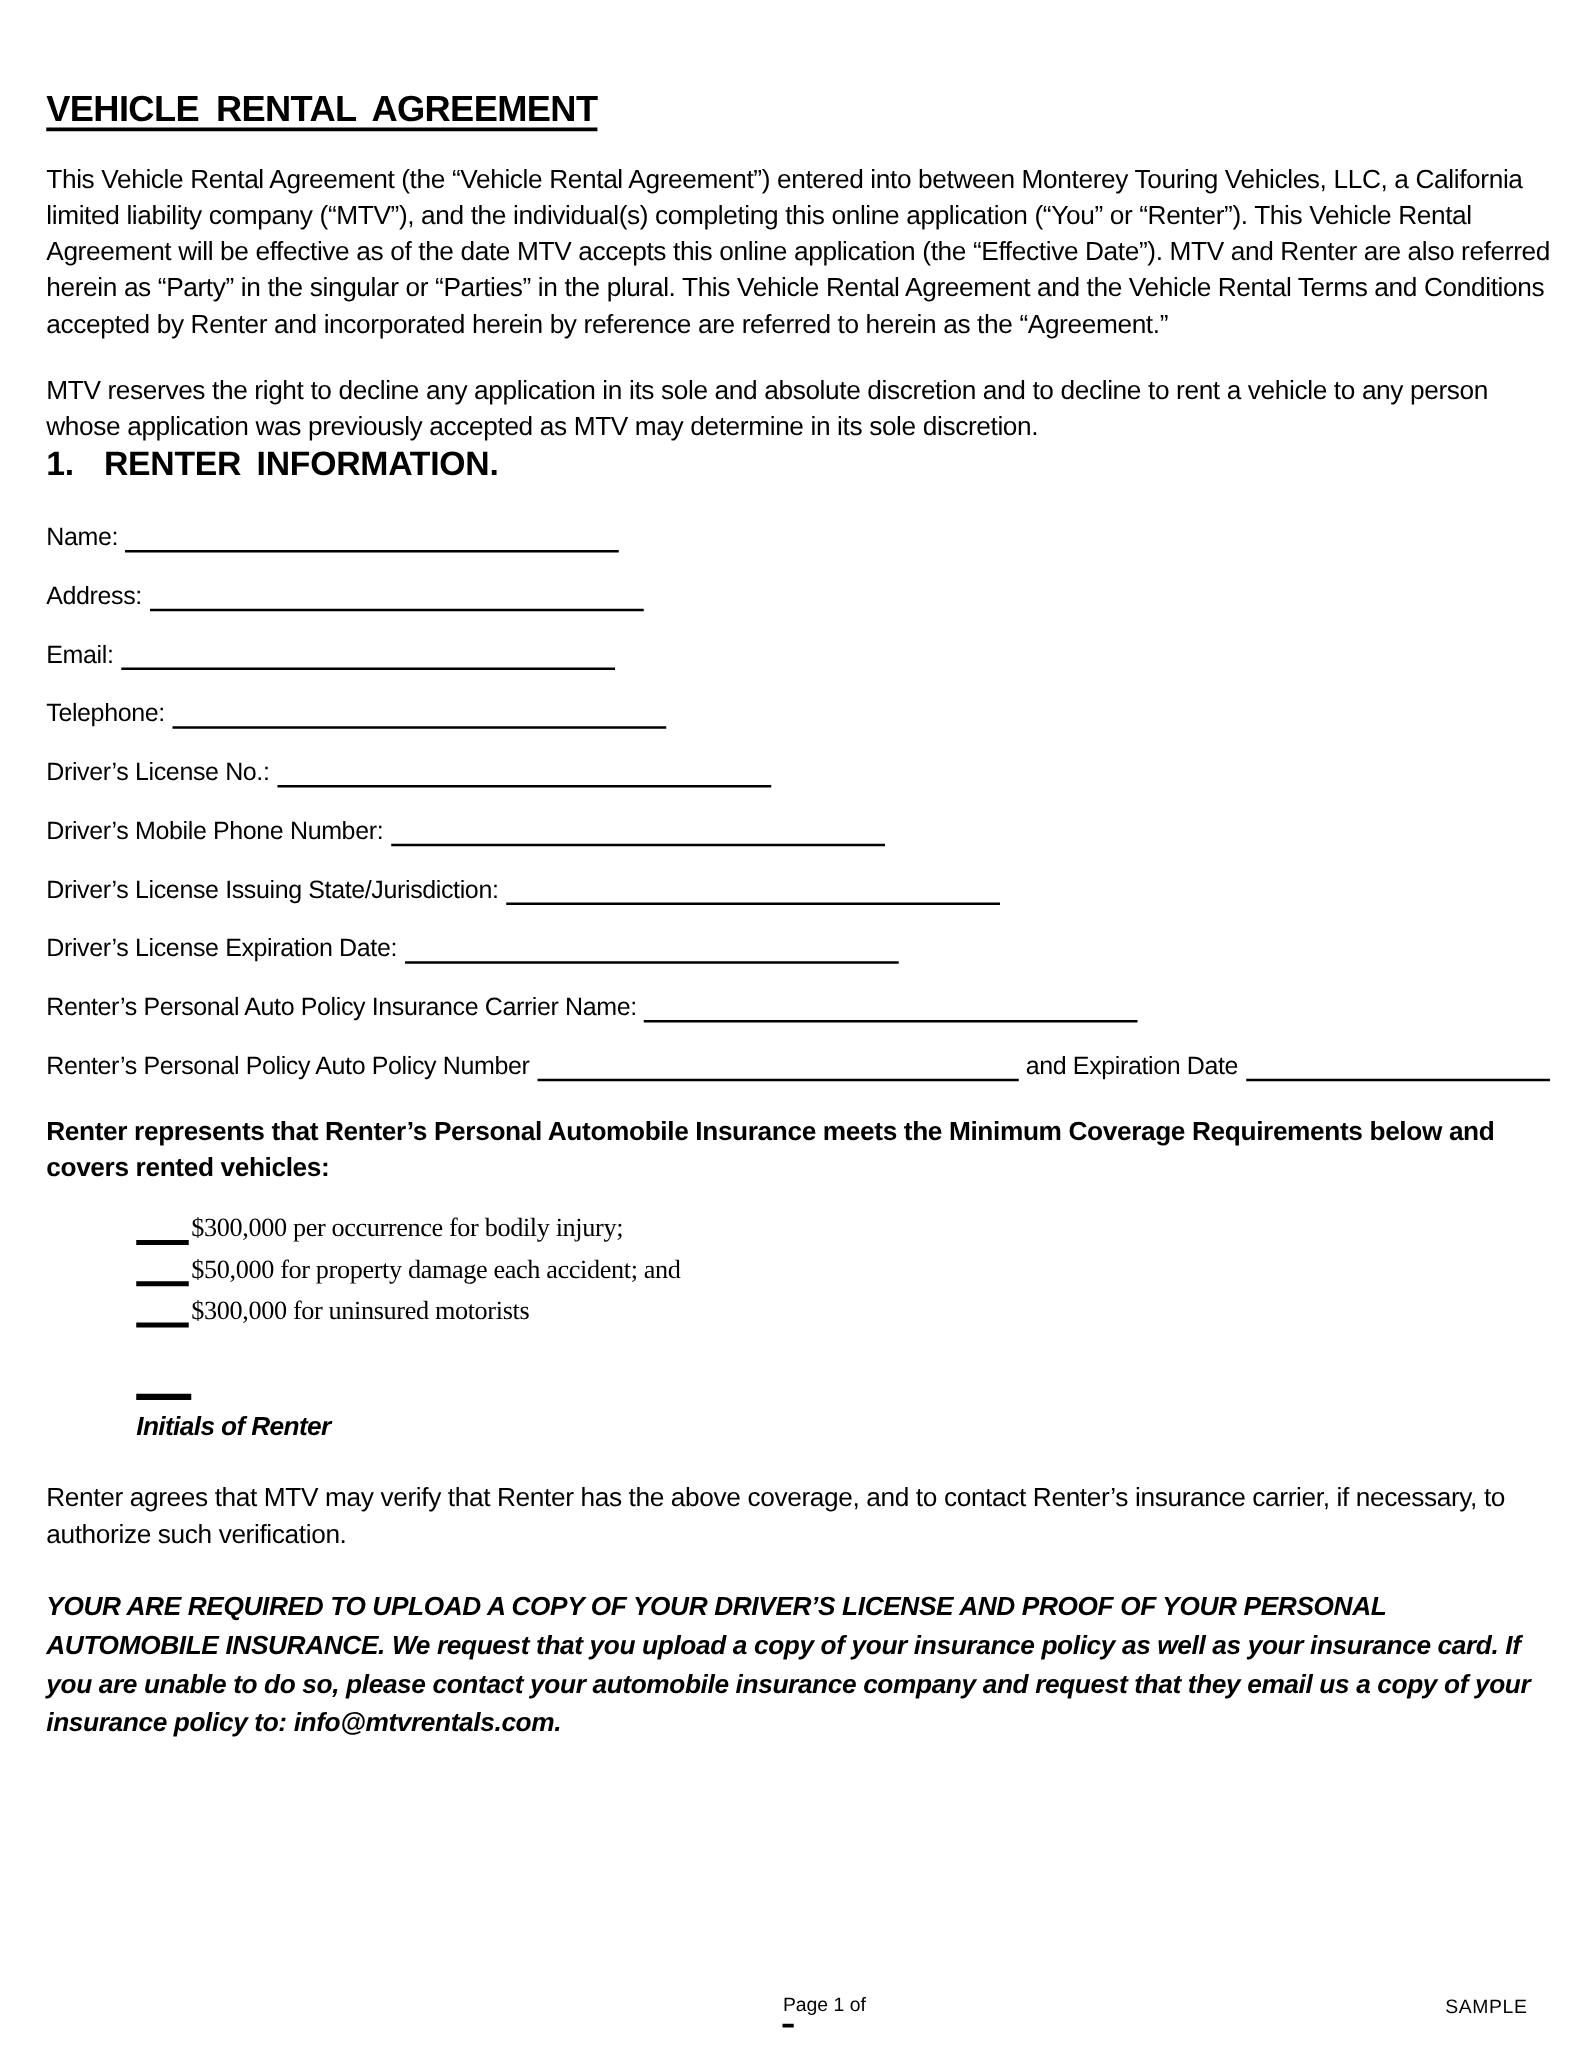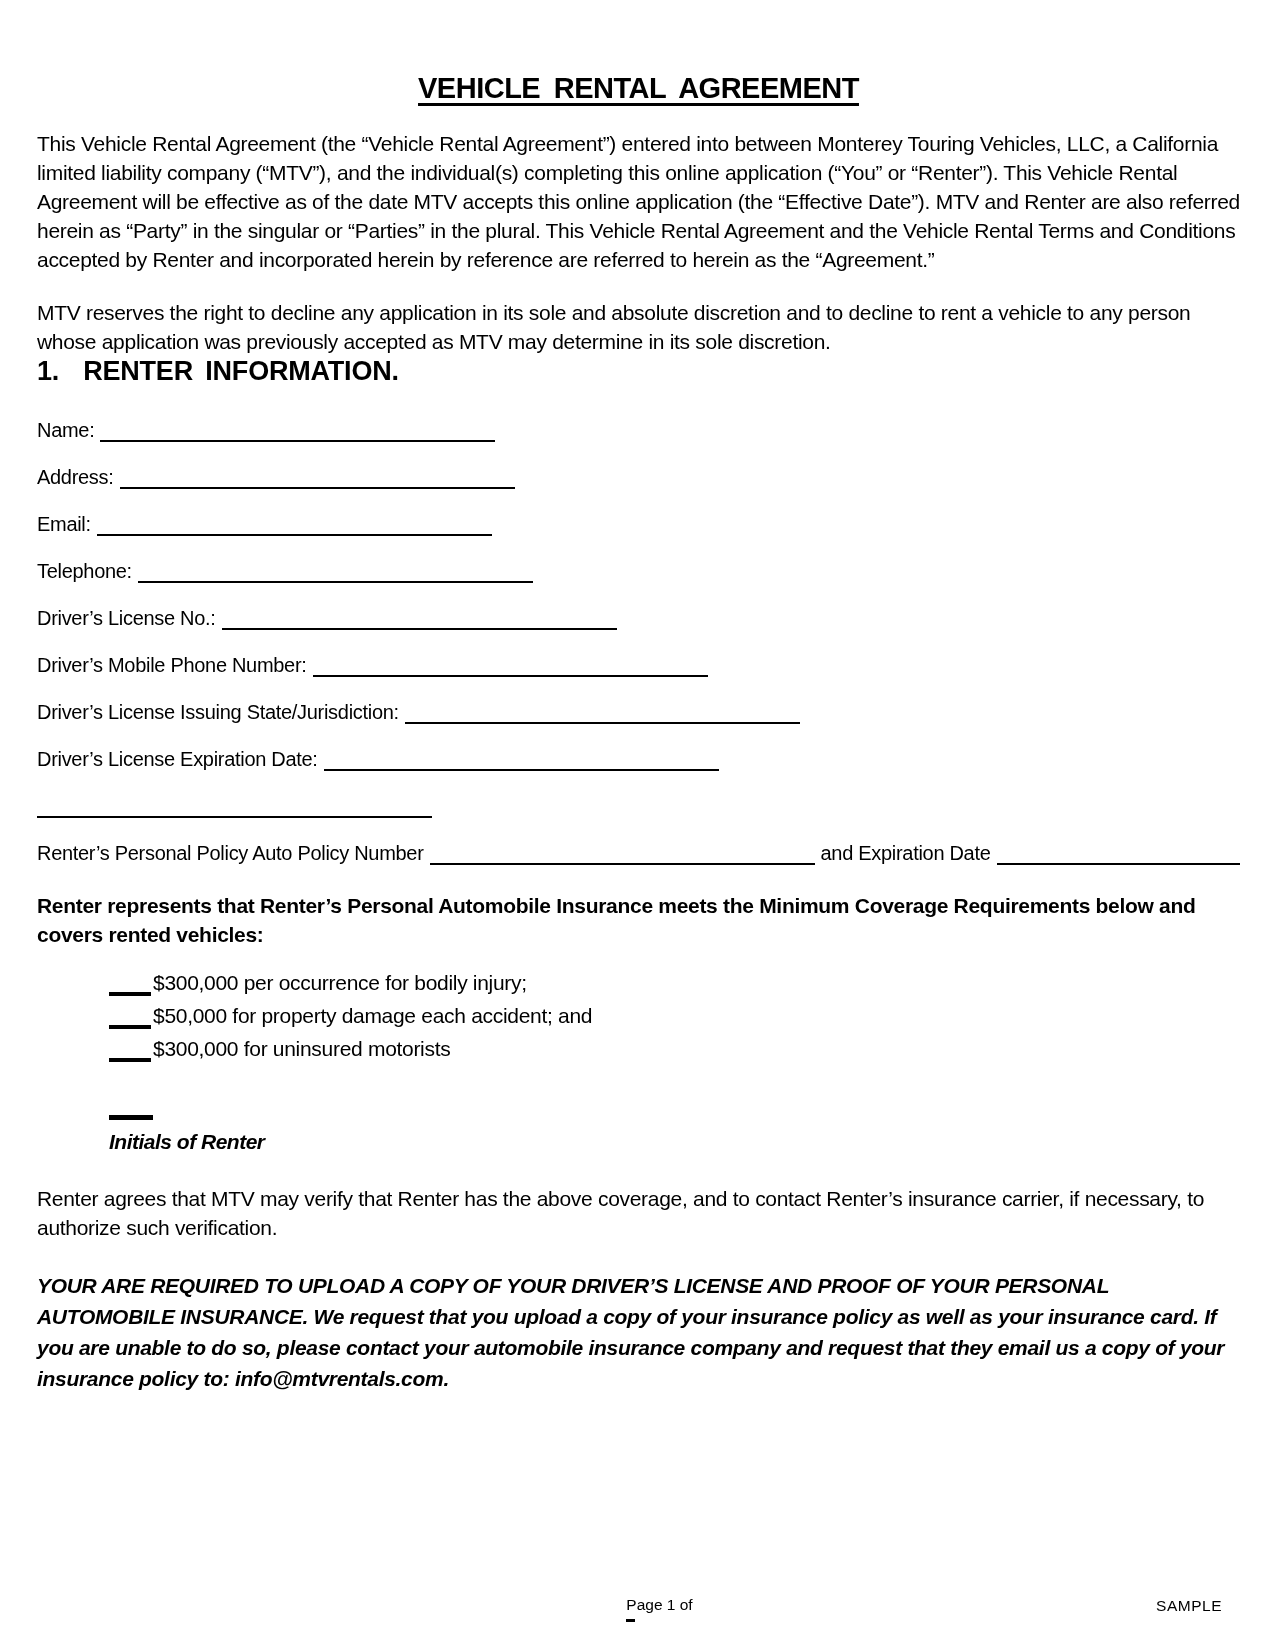--- a/index.html
+++ b/index.html
@@ -1,40 +1,40 @@
 <!DOCTYPE html>
 <html><head>
 <meta charset="utf-8">
 <style>
   * { margin:0; padding:0; box-sizing:border-box; }
   html,body { background:#ffffff; }
   body { width:1275px; height:1650px; position:relative; font-family:"Liberation Sans", sans-serif; color:#000; }
   .page { position:absolute; inset:0; background:#fff; overflow:hidden; }
   .content { position:absolute; left:37px; right:35px; top:72px; }
 
-  .doc-title { text-align:center; font-size:29px; font-weight:bold; letter-spacing:-0.5px; word-spacing:6px; }
+  .doc-title { text-align:left; font-size:29px; font-weight:bold; letter-spacing:-0.5px; word-spacing:6px; }
   .doc-title .underline { text-decoration:underline; text-decoration-thickness:3px; text-underline-offset:5px; }
 
   p.body-text { font-size:21px; line-height:29px; letter-spacing:-0.3px; margin-top:24px; }
   p.bold { font-weight:bold; }
   p.bold-italic { font-weight:bold; font-style:italic; line-height:31px; }
 
   .section-heading { font-size:27px; font-weight:bold; letter-spacing:-0.2px; }
   .section-heading .num { display:inline-block; margin-right:24px; }
   .section-heading .sec-label { word-spacing:5px; }
 
   .field-row { display:flex; align-items:flex-end; margin-top:16px; height:31px; font-size:20px; letter-spacing:-0.3px; }
   .field-row .flabel { white-space:nowrap; padding-right:6px; }
   .blank { display:inline-block; border-bottom:2.5px solid #000; height:26px; width:395px; }
   .policy-row .blank.first { width:385px; }
   .policy-row .flabel.second { padding-left:6px; }
   .policy-row .blank.second { flex:1; width:auto; }
 
   .coverage-list { margin-top:20px; margin-left:72px; }
-  .coverage-item { display:flex; align-items:flex-end; font-size:21px; letter-spacing:-0.3px; line-height:27px; margin-top:6px; }
+  .coverage-item { display:flex; align-items:flex-end; font-size:21px; letter-spacing:-0.3px; line-height:27px; margin-top:6px;font-family:Liberation Serif, serif; }
   .tick-line { display:inline-block; width:42px; border-bottom:4px solid #000; height:24px; margin-right:2px; flex:0 0 auto; }
 
   .initials-block { margin-top:48px; margin-left:72px; }
   .initials-blank { display:block; width:44px; border-bottom:5px solid #000; height:10px; }
   .initials-label { margin-top:10px; font-size:21px; font-weight:bold; font-style:italic; letter-spacing:-0.5px; }
 
   p.verify { margin-top:30px; }
   p.upload { margin-top:28px; }
 
   .footer { position:absolute; left:0; right:0; bottom:28px; font-size:15.5px;padding-left:44px; }
@@ -85,20 +85,21 @@
     </div>
     <div class="field-row">
       <span class="flabel">Driver’s License Issuing State/Jurisdiction:</span>
         <span class="blank"></span>
     </div>
     <div class="field-row">
       <span class="flabel">Driver’s License Expiration Date:</span>
         <span class="blank"></span>
     </div>
     <div class="field-row">
+      <span class="flabel">Renter’s Personal Auto Policy Insurance Carrier Name:</span>
         <span class="blank"></span>
     </div>
     <div class="field-row policy-row">
       <span class="flabel">Renter’s Personal Policy Auto Policy Number</span>
         <span class="blank first"></span>
         <span class="flabel second">and Expiration Date</span>
         <span class="blank second"></span>
     </div>
 
     <p class="body-text bold" style="margin-top:26px;">Renter represents that Renter’s Personal Automobile Insurance meets the Minimum Coverage Requirements below and covers rented vehicles:</p>

